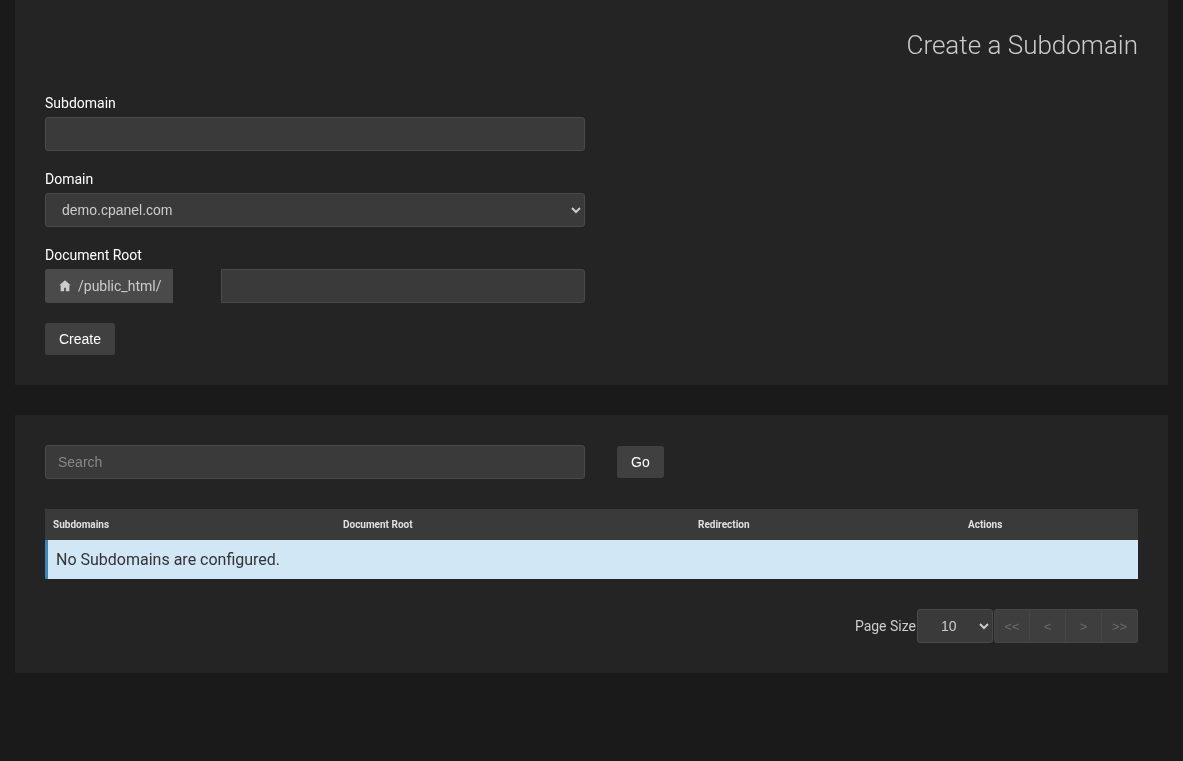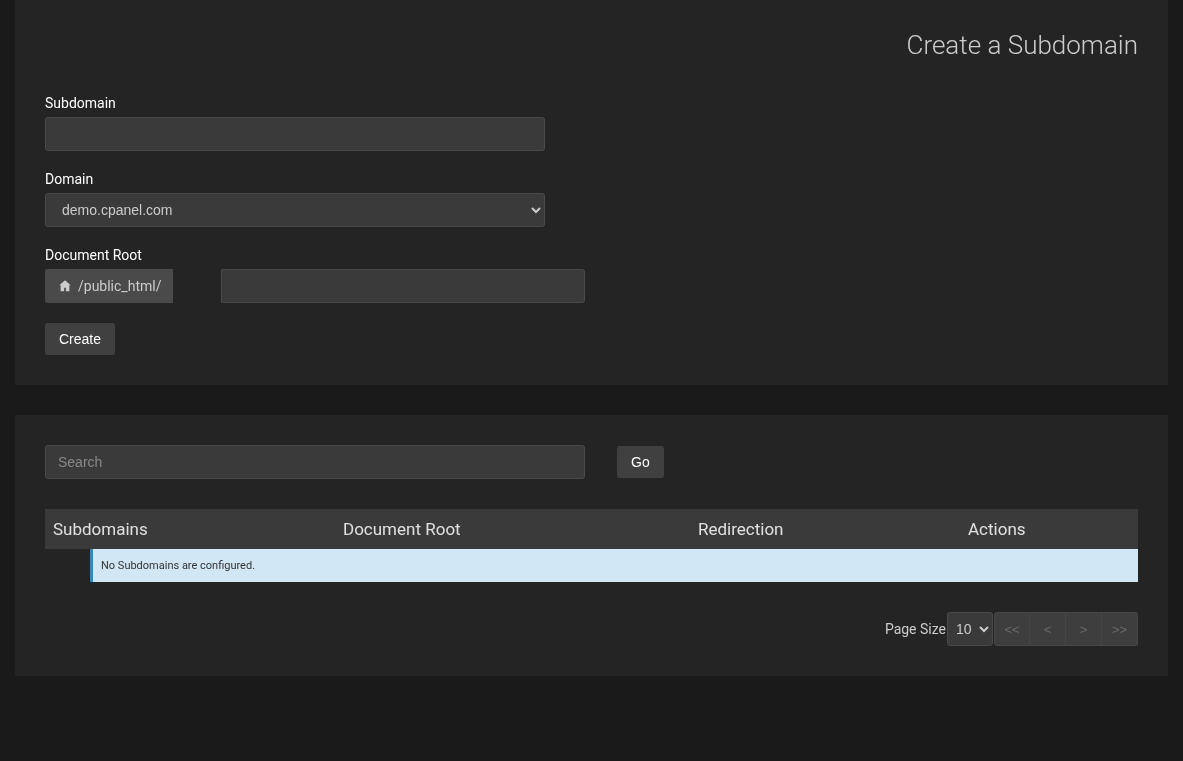--- a/index.html
+++ b/index.html
@@ -30,21 +30,21 @@
       margin-bottom: 20px;
     }
     .form-label {
       display: block;
       color: #ffffff;
       font-size: 14px;
       margin-bottom: 6px;
       font-weight: normal;
     }
     .form-control {
-      width: 500px;
+      width: 540px;
       max-width: 100%;
       height: 34px;
       padding: 6px 12px;
       background-color: #3a3a3a;
       border: 1px solid #4a4a4a;
       color: #cccccc;
       font-size: 14px;
       border-radius: 3px;
     }
     .form-control::placeholder {
@@ -105,49 +105,48 @@
     .table-container {
       width: 100%;
     }
     .table-header {
       display: flex;
       background-color: #3a3a3a;
       padding: 10px 8px;
     }
     .table-header-cell {
       color: #e0e0e0;
-      font-weight: normal;
-      font-size: 17px;
+      font-weight: bold;
+      font-size: 10px;
     }
     .col-subdomains { flex: 0 0 290px; }
     .col-docroot { flex: 0 0 355px; }
     .col-redirect { flex: 0 0 270px; }
     .col-actions { flex: 1; }
     .empty-message {
       background-color: #d1e7f5;
       border-left: 3px solid #3a87b5;
       color: #333333;
       padding: 10px 8px;
-      font-size: 11px;
-      margin-left: 45px;
+      font-size: 16px;
     }
     .pagination-row {
       display: flex;
       justify-content: flex-end;
       align-items: center;
       gap: 1px;
       margin-top: 30px;
     }
     .page-size-label {
       color: #cccccc;
       font-size: 14px;
     }
     .page-size-select {
       height: 34px;
-      padding: 4px 4px;
+      padding: 4px 19px;
       background-color: #3a3a3a;
       border: 1px solid #4a4a4a;
       color: #cccccc;
       font-size: 14px;
       border-radius: 3px;
       cursor: pointer;
     }
     .pagination-buttons {
       display: flex;
     }

